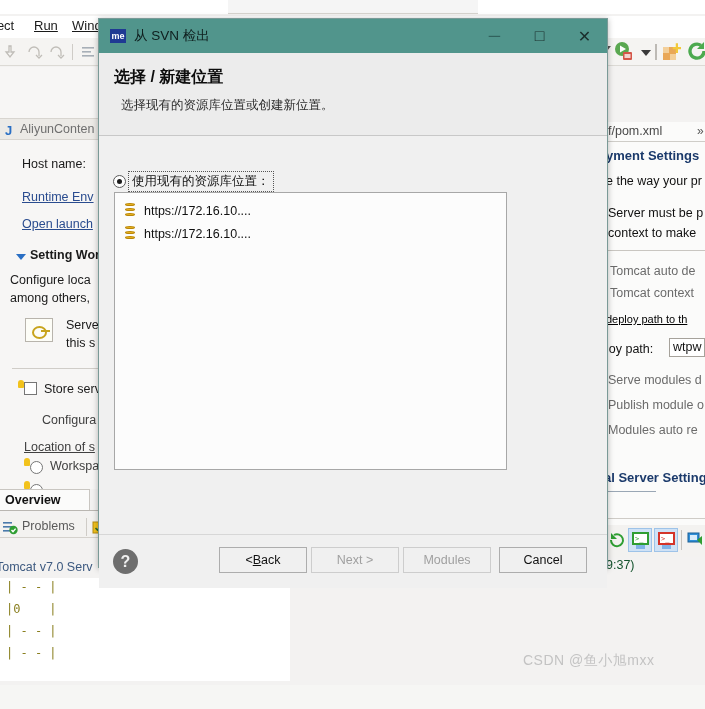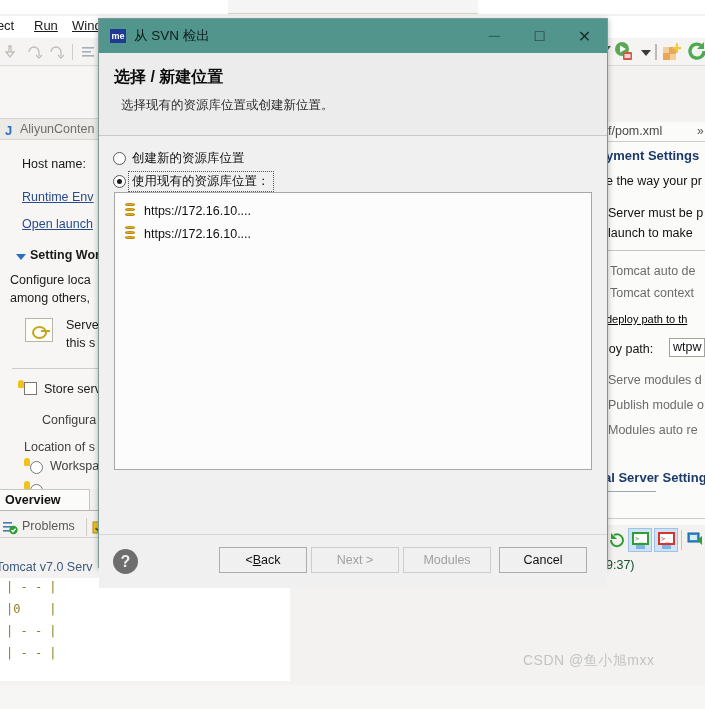--- a/index.html
+++ b/index.html
@@ -189,21 +189,21 @@
     background:#fdfdfd; position:relative; flex:0 0 auto;
   }
   .radio.on:after {
     content:""; position:absolute; left:3px; top:3px; width:5px;height:5px;
     border-radius:50%; background:#1b1b1b;
   }
   .rad-label { font-size:12.5px; color:#111; margin-left:6px; white-space:nowrap; }
   .rad-label.focused { outline:1px dotted #555; padding:1px 3px; margin-left:3px; }
 
   .listbox {
-    position:absolute; left:15px; top:56px; width:478px; height:278px;
+    position:absolute; left:15px; top:56px; width:393px; height:278px;
     background:#fcfcfc; border:1px solid #a7a7a7;
   }
   .list-item { position:relative; height:23px; display:flex; align-items:center; padding-left:8px; }
   .repo-icon { width:14px; height:15px; position:relative; flex:0 0 auto; }
   .repo-icon i {
     position:absolute; left:2px; width:10px; height:3px; background:#e8b21d;
     border:1px solid #b8860b; border-radius:50%;
   }
   .repo-icon i:nth-child(1){ top:0px; }
   .repo-icon i:nth-child(2){ top:5px; }
@@ -307,21 +307,21 @@
     <span class="lp-text" style="left:66px; top:318px;">Serve</span>
     <span class="lp-text" style="left:66px; top:336px;">this s</span>
 
     <div class="hsep" style="left:12px; top:368px; width:218px;"></div>
 
     <div class="bulb" style="left:18px; top:380px;"></div>
     <div class="cbox" style="left:24px; top:382px;"></div>
     <span class="lp-text" style="left:44px; top:382px;">Store serv</span>
 
     <span class="lp-grey" style="left:42px; top:413px;">Configura</span>
-    <span class="lp-grey" style="left:24px; top:440px;">Location of s</span>
+    <span class="lp-grey" style="left:24px; top:440px;text-decoration:underline;">Location of s</span>
 
     <div class="bulb" style="left:24px; top:458px;"></div>
     <div class="rbox" style="left:30px; top:461px;"></div>
     <span class="lp-grey" style="left:50px; top:459px;">Workspa</span>
 
     <div class="bulb" style="left:24px; top:481px;"></div>
     <div class="rbox" style="left:30px; top:484px;"></div>
 
     <div class="overview-tab">
       <span>Overview</span>
@@ -354,21 +354,21 @@
 
     <div class="ide-right-panel"></div>
     <div class="rp-tab">
       <span>f/pom.xml</span>
     </div>
     <div style="position:absolute;left:697px;top:124px;font-size:12px;color:#555">»</div>
 
     <span class="rp-head" style="left:606px; top:148px;">yment Settings</span>
     <span class="rp-text" style="left:606px; top:174px;">e the way your pr</span>
     <span class="rp-text" style="left:608px; top:206px;">Server must be p</span>
-    <span class="rp-text" style="left:608px; top:226px;">launch to make</span>
+    <span class="rp-text" style="left:608px; top:226px;">context to make</span>
 
     <div class="rp-sep" style="left:608px; top:250px; width:97px;"></div>
 
     <div class="rp-bullet" style="left:604px; top:272px;"></div>
     <span class="rp-grey" style="left:610px; top:264px;">Tomcat auto de</span>
     <div class="rp-bullet" style="left:604px; top:294px;"></div>
     <span class="rp-grey" style="left:610px; top:286px;">Tomcat context</span>
 
     <span class="rp-link" style="left:606px; top:313px;">deploy path to th</span>
     <span class="rp-text" style="left:606px; top:342px;">loy path:</span>
@@ -438,24 +438,20 @@
       </div>
     </div>
 
     <div class="dlg-header">
       <div class="dlg-h1">选择 / 新建位置</div>
       <div class="dlg-h2">选择现有的资源库位置或创建新位置。</div>
     </div>
 
     <div class="dlg-body">
 
-      <div class="rad-row" style="left:14px; top:14px;">
-        <div class="radio"></div>
-        <span class="rad-label">创建新的资源库位置</span>
-      </div>
 
       <div class="rad-row" style="left:14px; top:36px;">
         <div class="radio on"></div>
         <span class="rad-label focused">使用现有的资源库位置：</span>
       </div>
 
       <div class="listbox">
         <div class="list-item" style="top:6px">
           <span class="repo-icon">
               <i></i>

